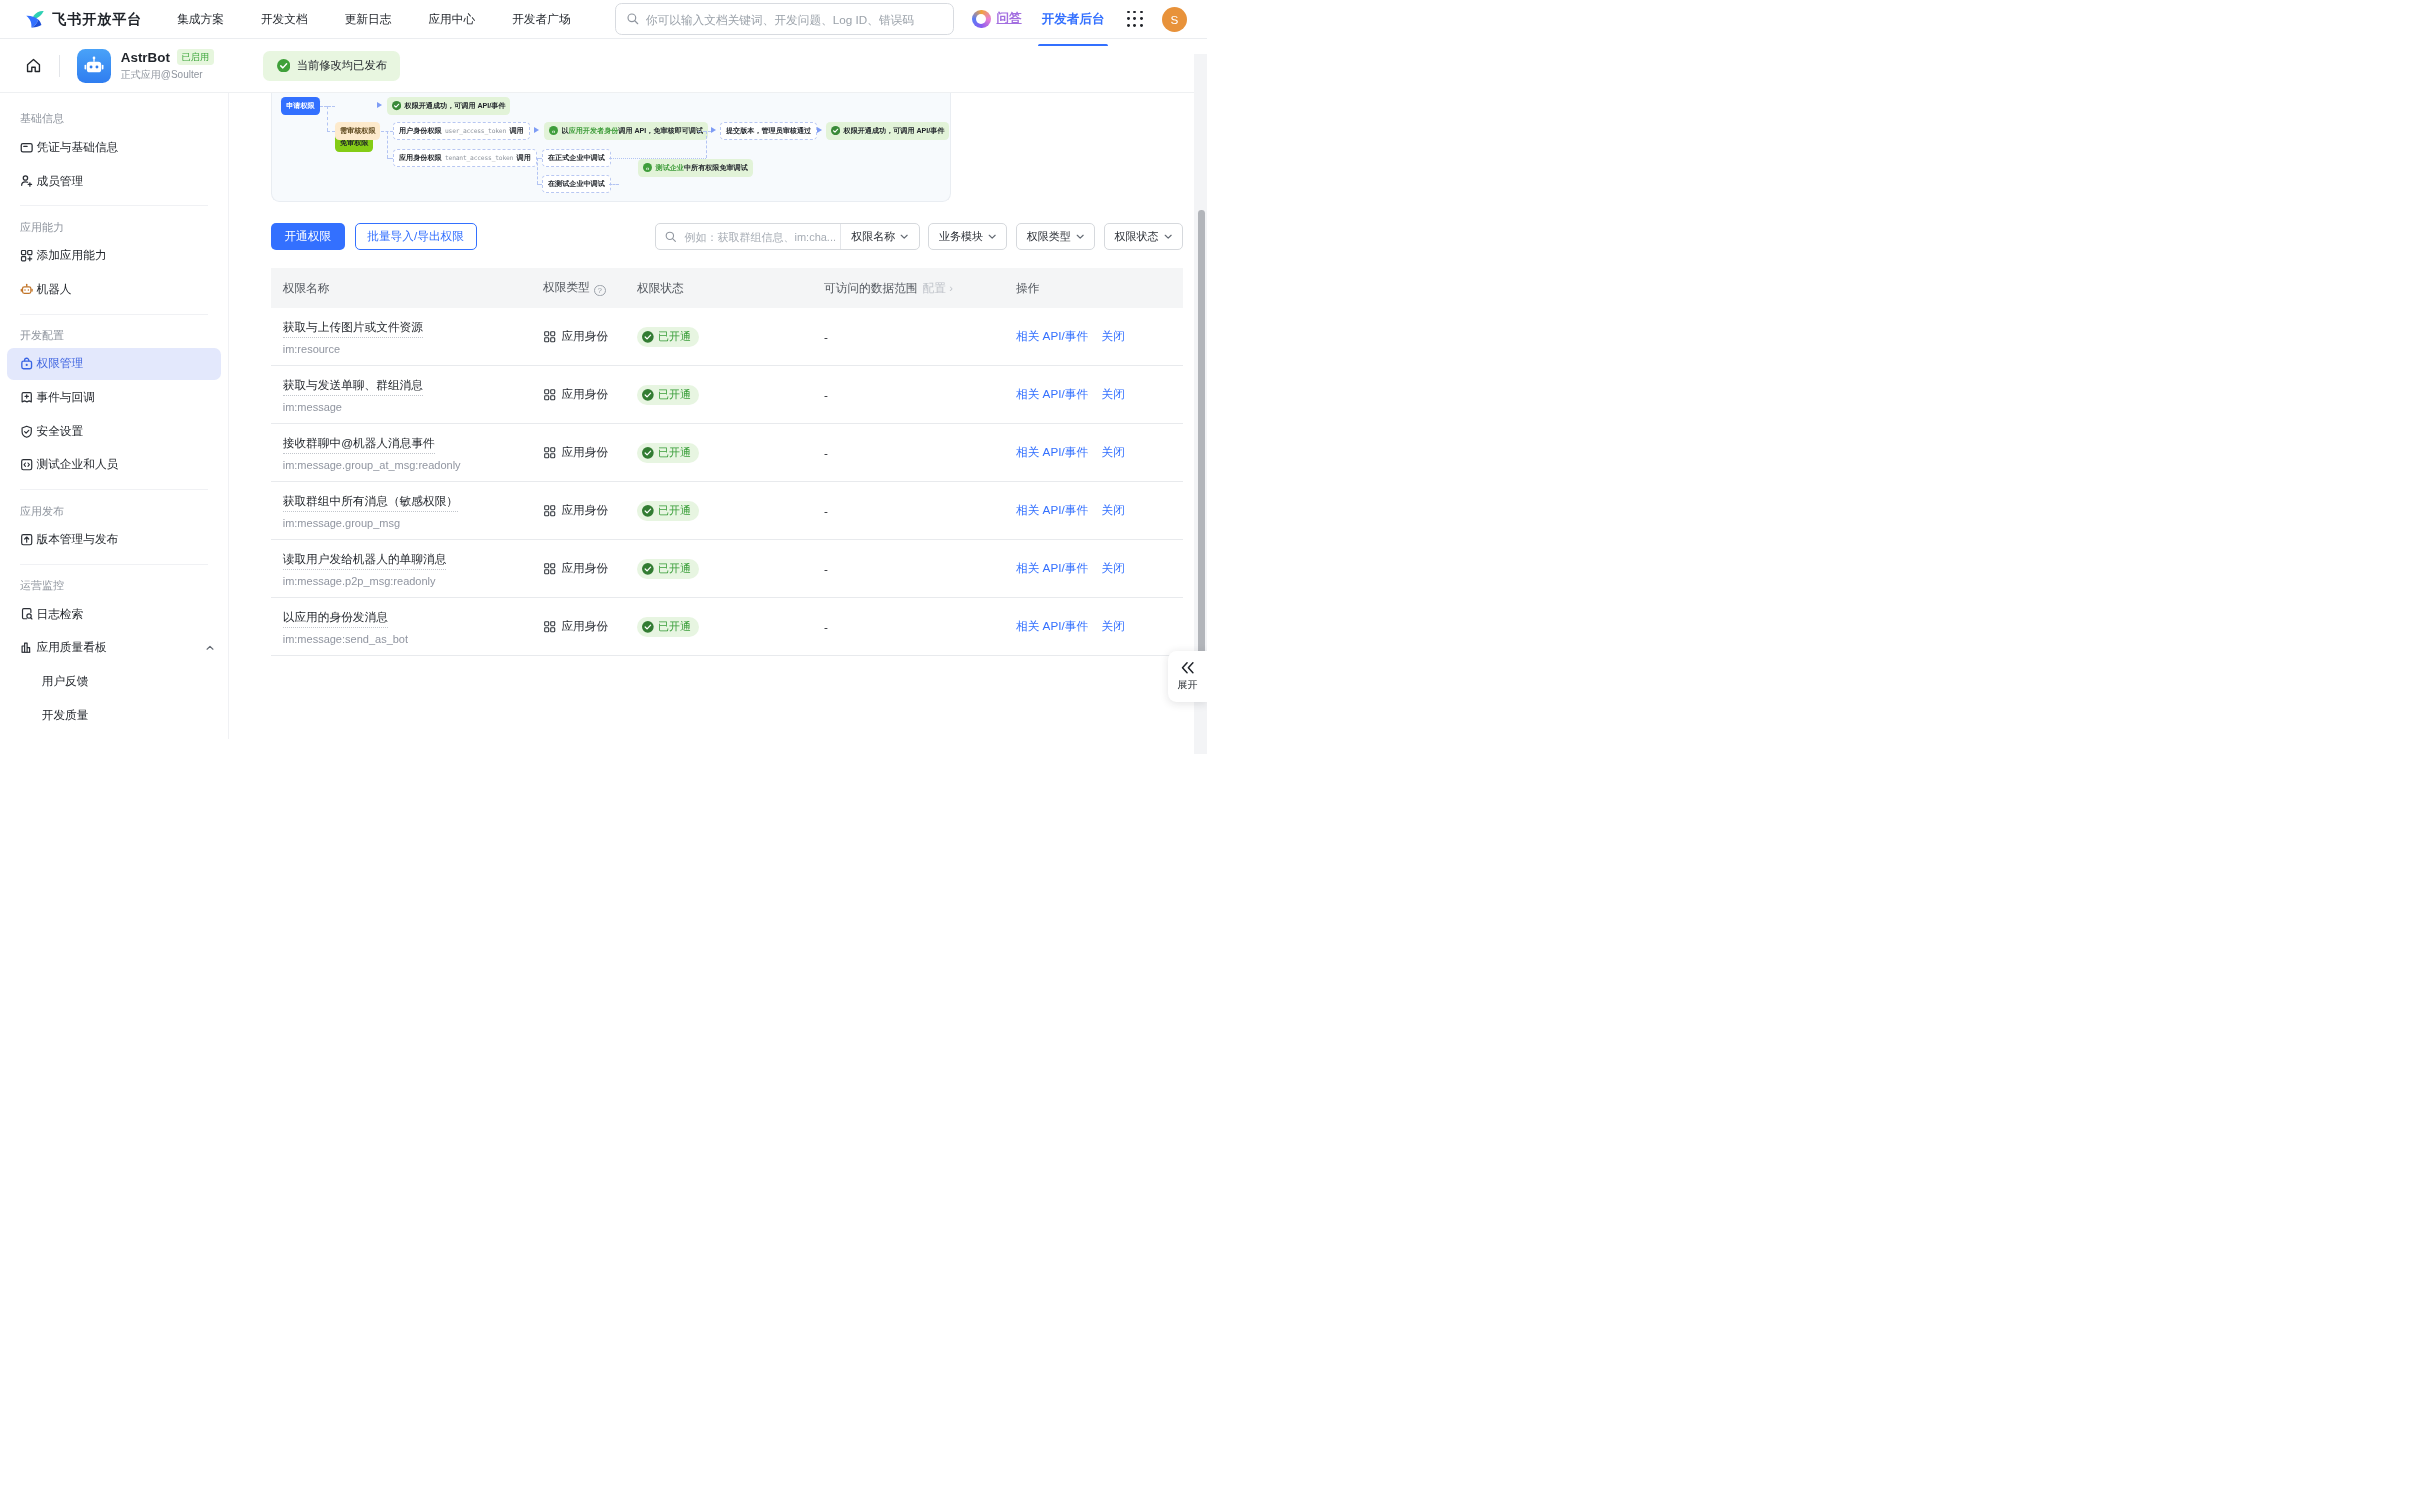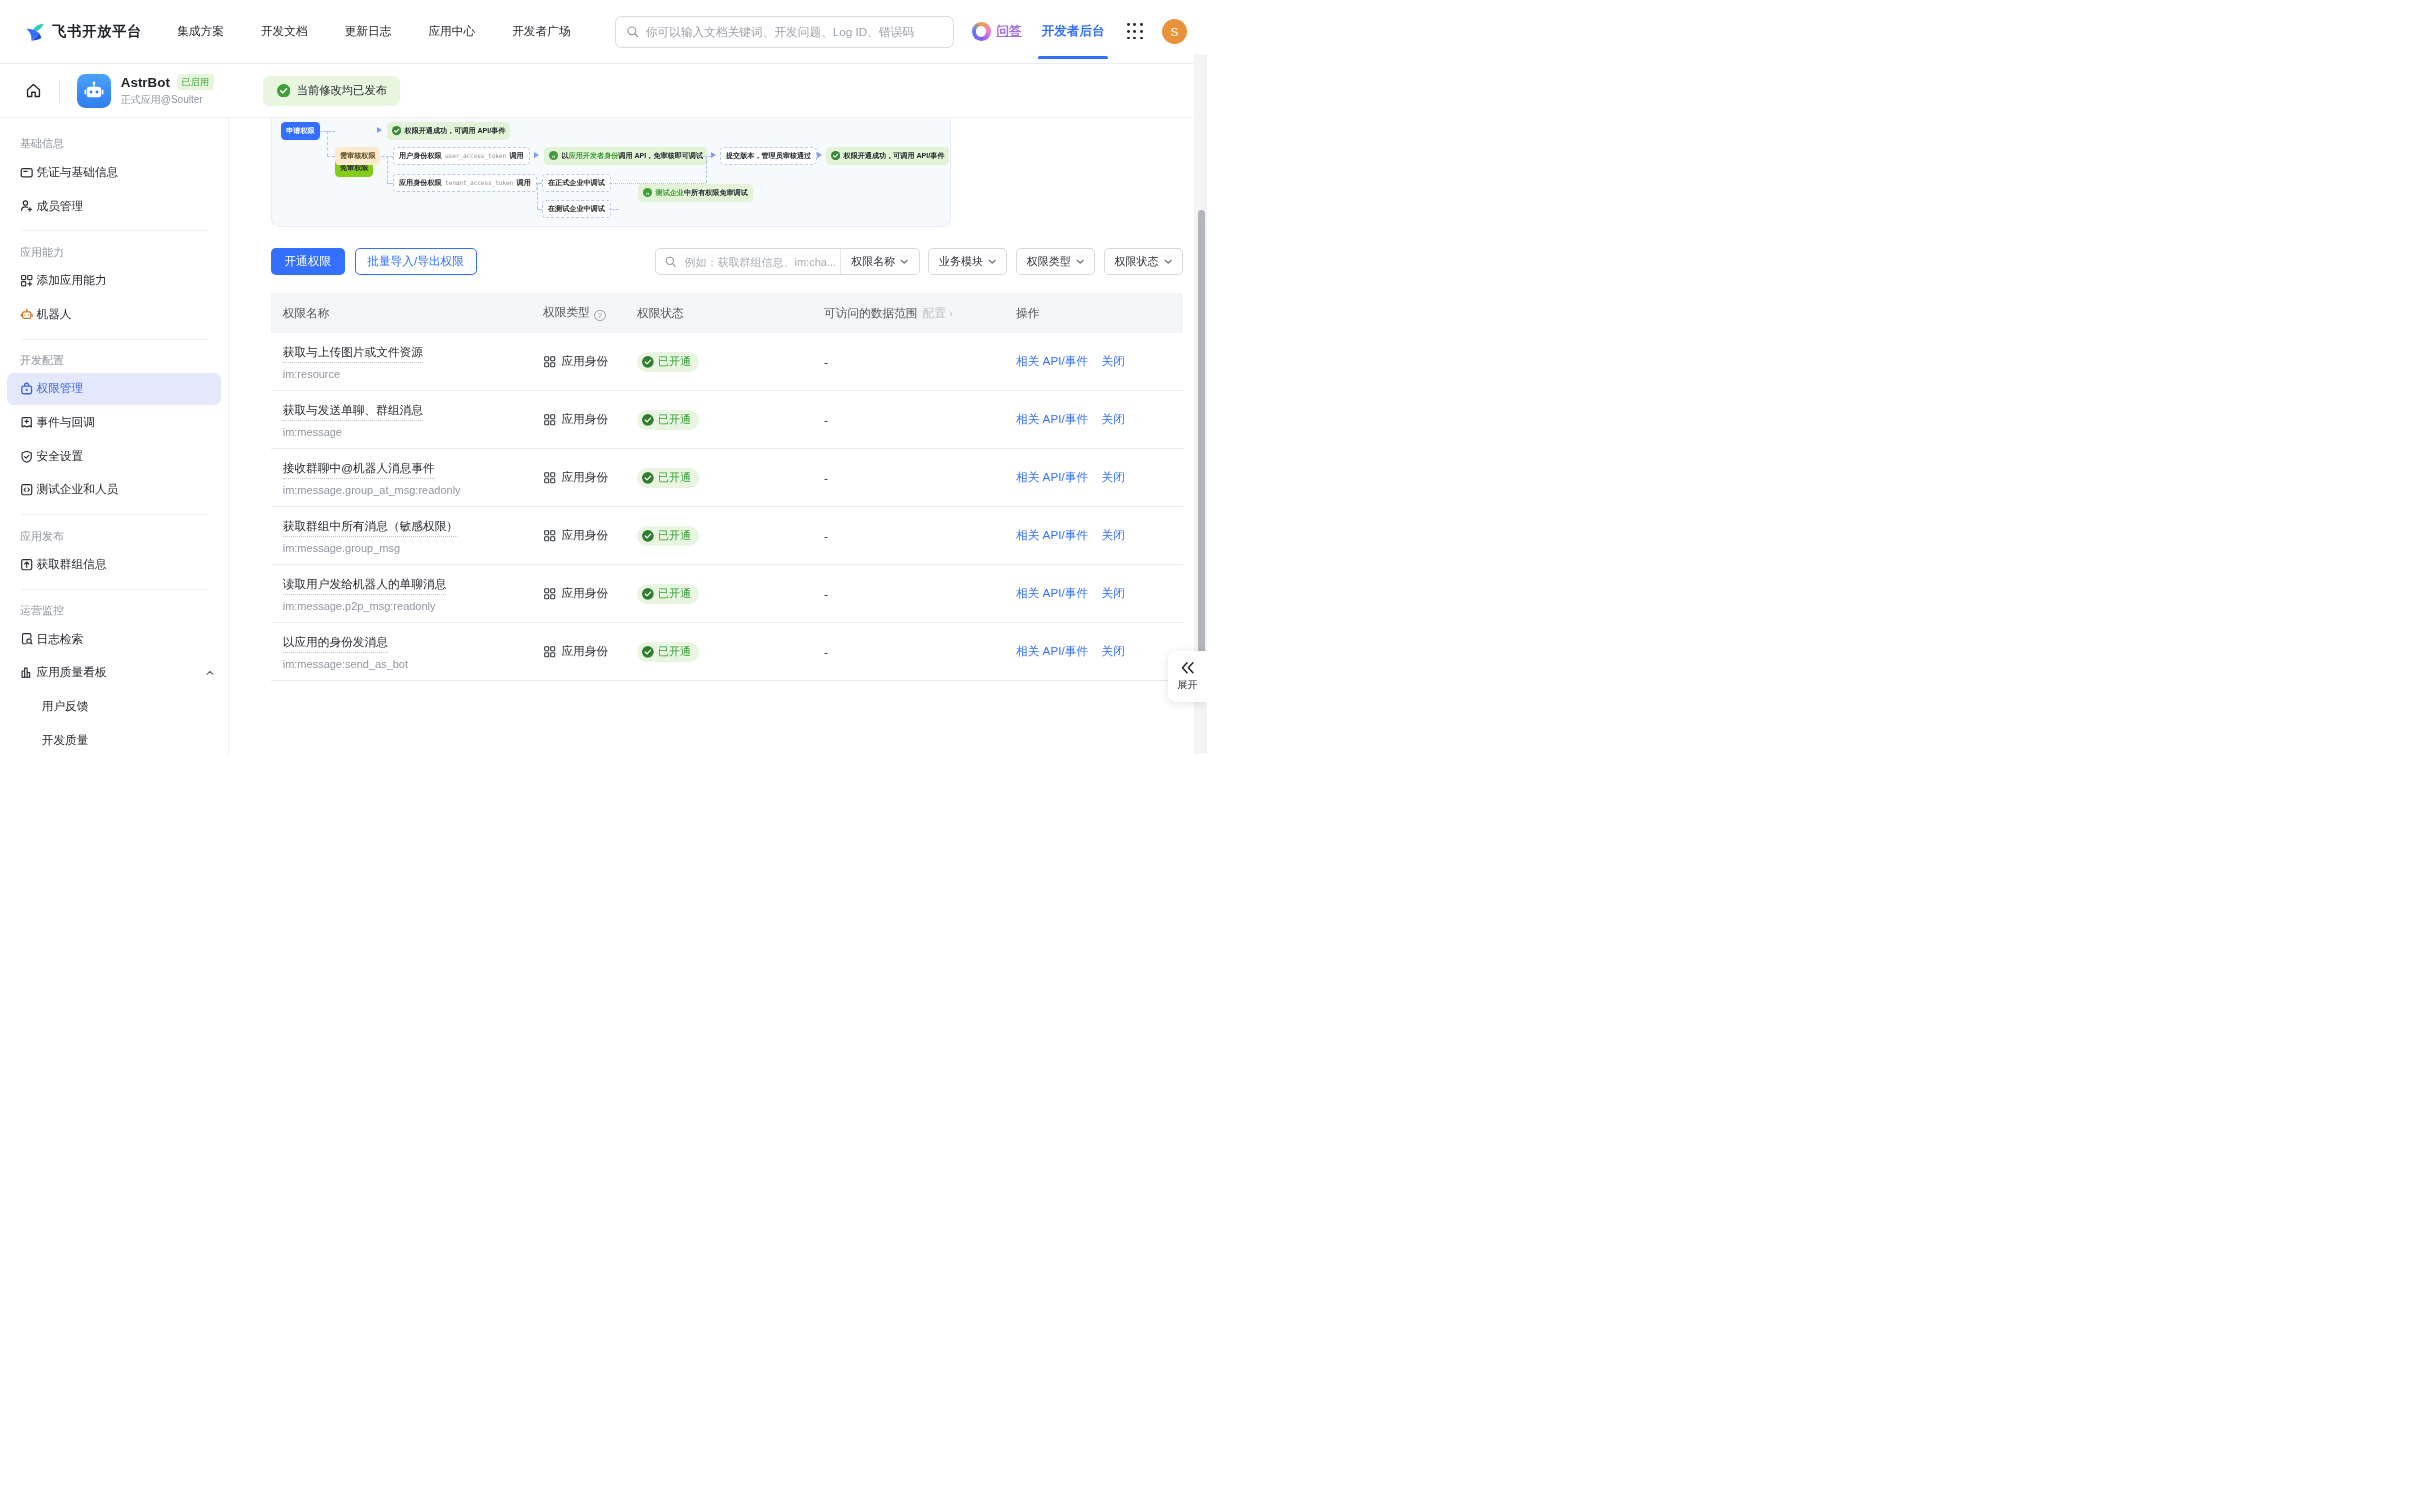--- a/index.html
+++ b/index.html
@@ -1,21 +1,21 @@
 <!DOCTYPE html>
 <html style="font-size:13.4px"><head>
 <meta charset="utf-8">
 <style>
   * { margin:0; padding:0; box-sizing:border-box; }
   html,body { width:1207px; height:754px; }
   body { font-family:"Liberation Sans","DejaVu Sans",sans-serif; color:#1f2329; background:#fff; overflow:hidden; }
   .page { position:relative; width:1207px; height:754px; background:#fff; overflow:hidden; }
 
   
-  .topnav { height:64px; display:flex; align-items:center; padding:0 20px 0 23.5px; border-bottom:0.8px solid #ebedf0; position:relative; background:#fff; }
+  .topnav { height:39px; display:flex; align-items:center; padding:0 20px 0 23.5px; border-bottom:0.8px solid #ebedf0; position:relative; background:#fff; }
   .brand { display:flex; align-items:center; gap:6.7px; }
   .brand-name { font-size:14.2px; font-weight:bold; letter-spacing:0.8px; }
   .nav-items { display:flex; gap:37px; margin-left:35px; }
   .nav-item { font-size:11.7px; color:#1f2329; cursor:pointer; white-space:nowrap; }
   .topnav-right { margin-left:auto; display:flex; align-items:center; }
   .nav-search { width:339px; height:32px; border:0.8px solid #d8dbe0; border-radius:6.7px; display:flex; align-items:center; padding:0 10px; gap:6.7px; background:#fff;margin-left:20px; }
   .nav-search input { border:none; outline:none; flex:1; font-size:11.7px; color:#1f2329; font-family:inherit; background:transparent; }
   .nav-search input::placeholder { color:#9aa1a9; }
   .qa { display:flex; align-items:center; gap:5.9px; margin-left:18.4px; cursor:pointer; }
   .qa-ring { width:18.4px; height:18.4px; border-radius:50%; background:conic-gradient(#f0a23c,#e87fd4,#8a5cf0,#5a7cf5,#f0a23c); position:relative; }
@@ -273,21 +273,21 @@
         <span>测试企业和人员</span>
       </div>
       <div class="side-div"></div>
 
       <div class="side-label">应用发布</div>
       <div class="side-item">
         <svg class="icon16" viewBox="0 0 16 16">
             <rect x="2" y="2" width="12" height="12" rx="2" fill="none" stroke="#2b2f36" stroke-width="1.4"></rect>
             <path d="M8 11 V5 M5.6 7.2 L8 4.8 L10.4 7.2" fill="none" stroke="#2b2f36" stroke-width="1.4" stroke-linecap="round" stroke-linejoin="round"></path>
           </svg>
-        <span>获取群组信息</span>
+        <span>版本管理与发布</span>
       </div>
       <div class="side-div"></div>
 
       <div class="side-label">运营监控</div>
       <div class="side-item">
         <svg class="icon16" viewBox="0 0 16 16">
             <path d="M13 6.5 V3.5 a1.5 1.5 0 0 0 -1.5 -1.5 h-7 A1.5 1.5 0 0 0 3 3.5 v9 a1.5 1.5 0 0 0 1.5 1.5 H8" fill="none" stroke="#2b2f36" stroke-width="1.4" stroke-linecap="round"></path>
             <circle cx="10.8" cy="10.8" r="2.6" fill="none" stroke="#2b2f36" stroke-width="1.4"></circle>
             <line x1="12.8" y1="12.8" x2="14.3" y2="14.3" stroke="#2b2f36" stroke-width="1.4" stroke-linecap="round"></line>
           </svg>

